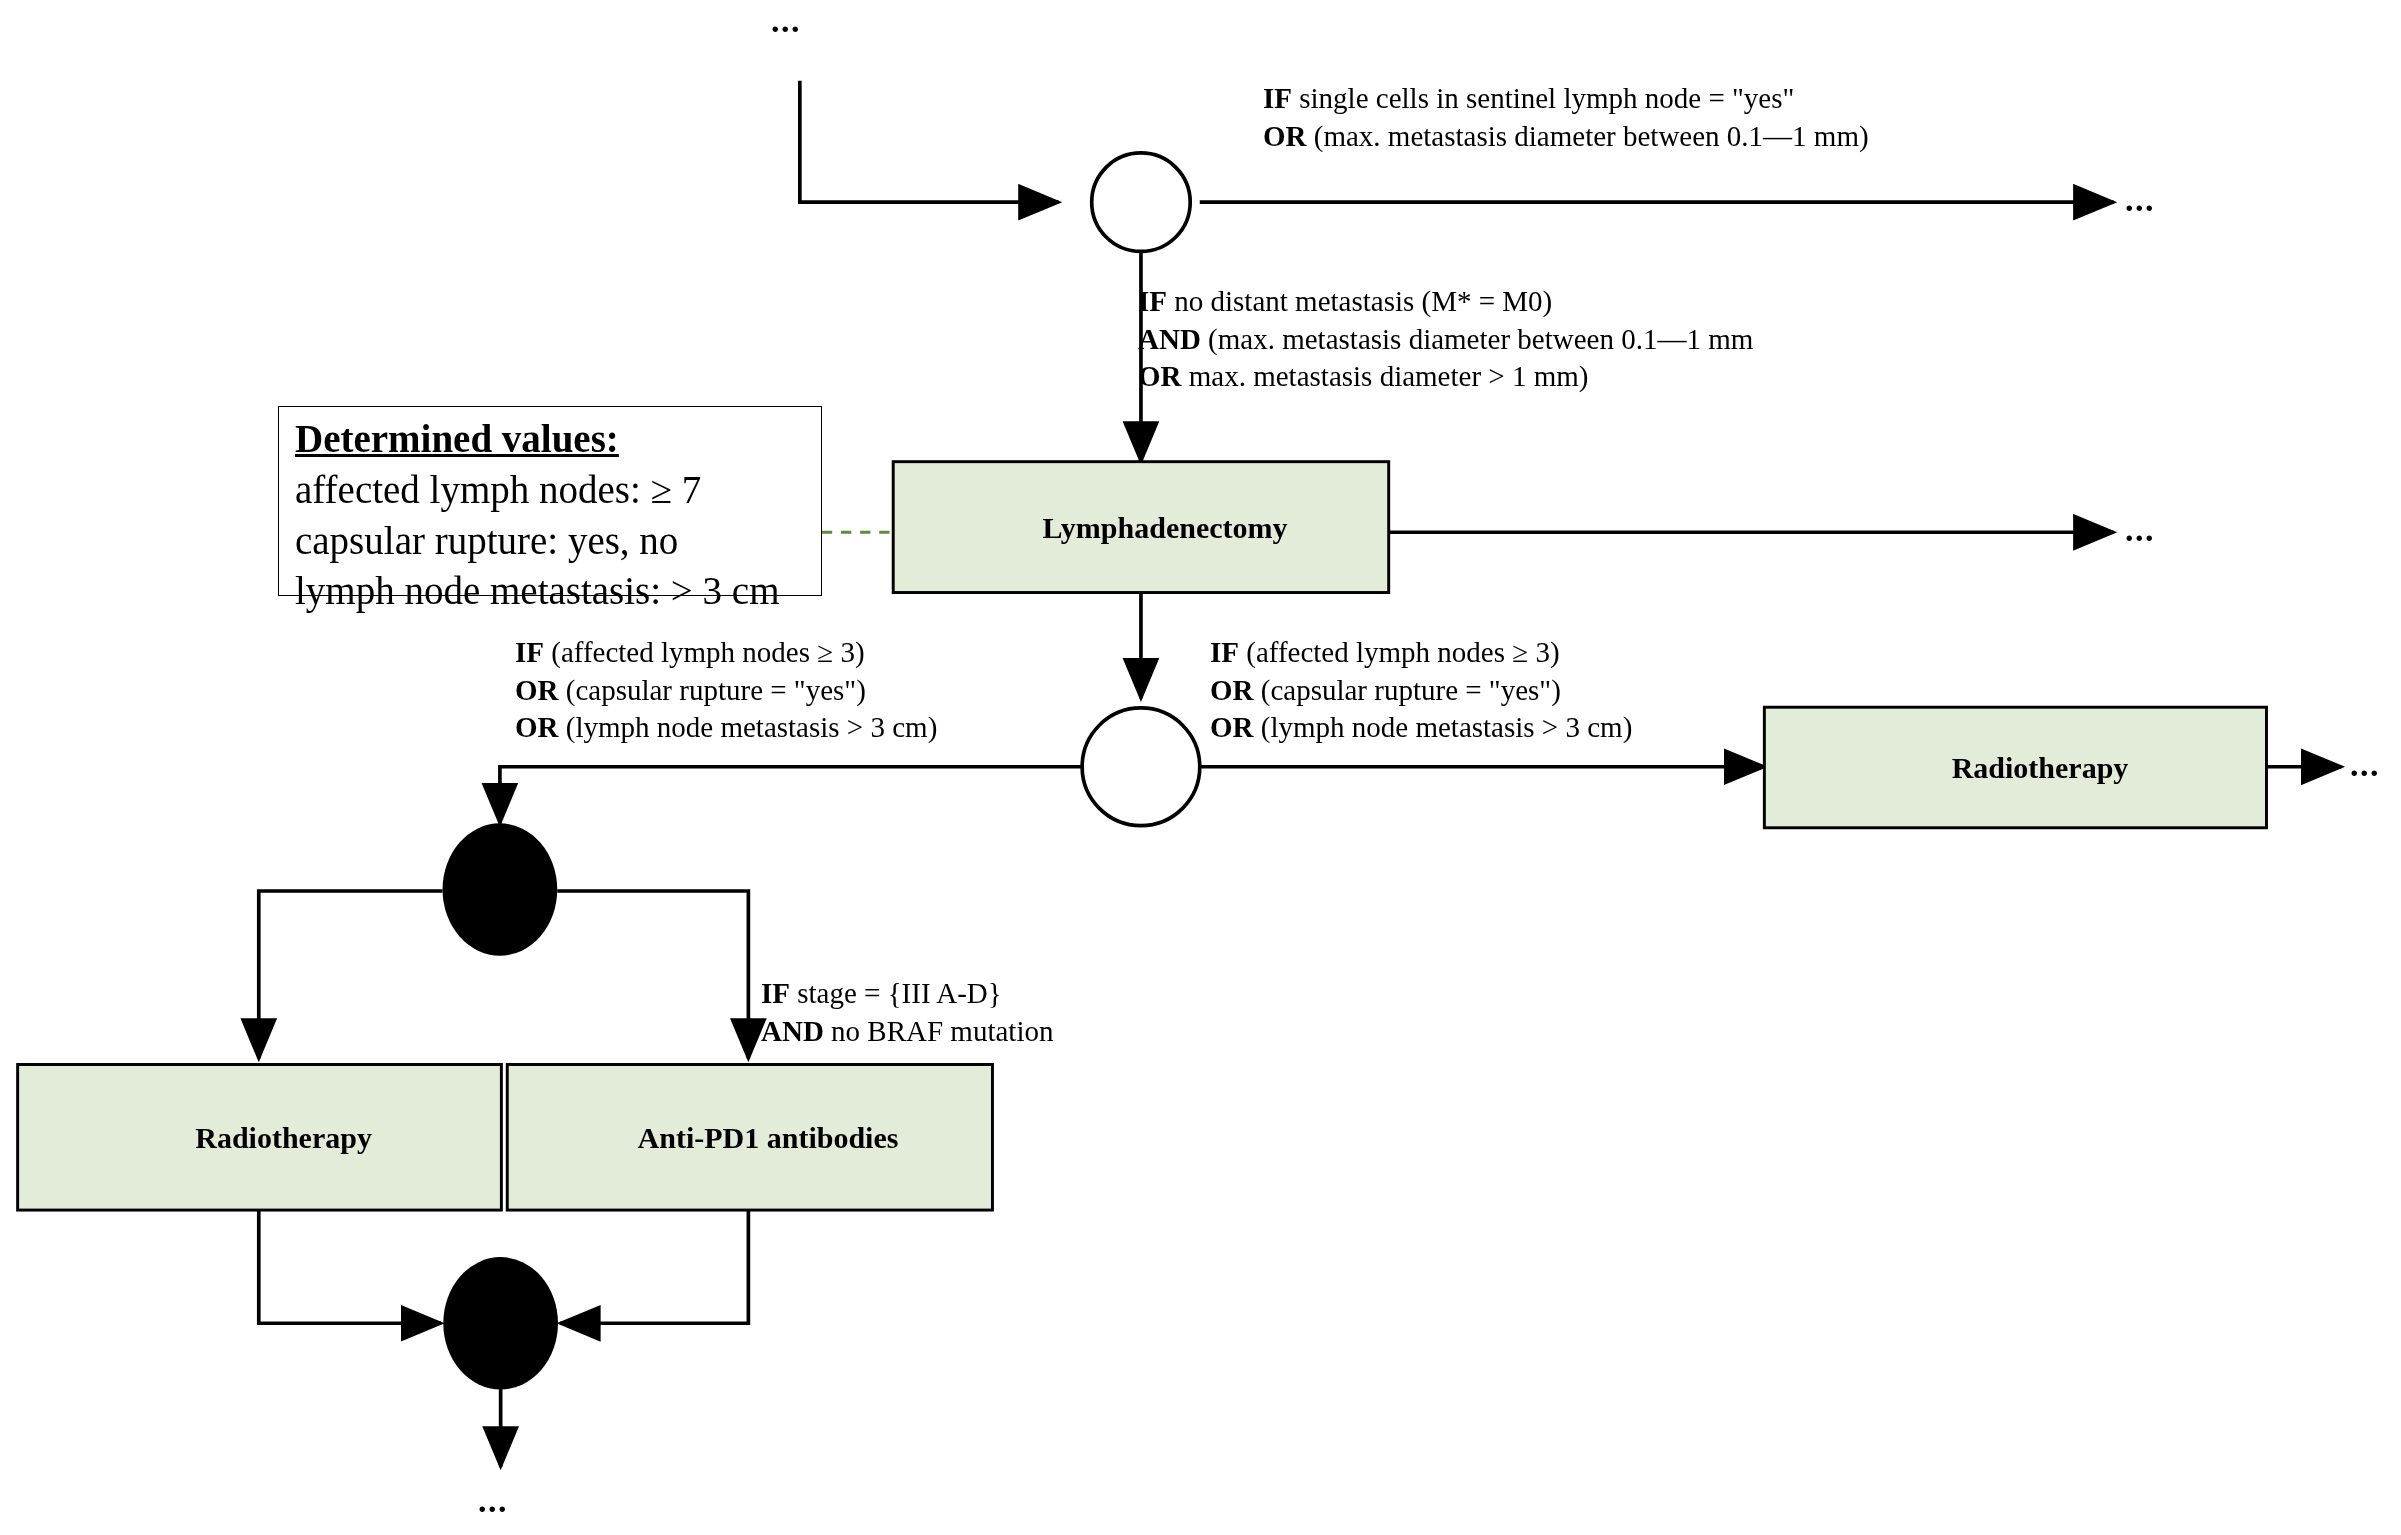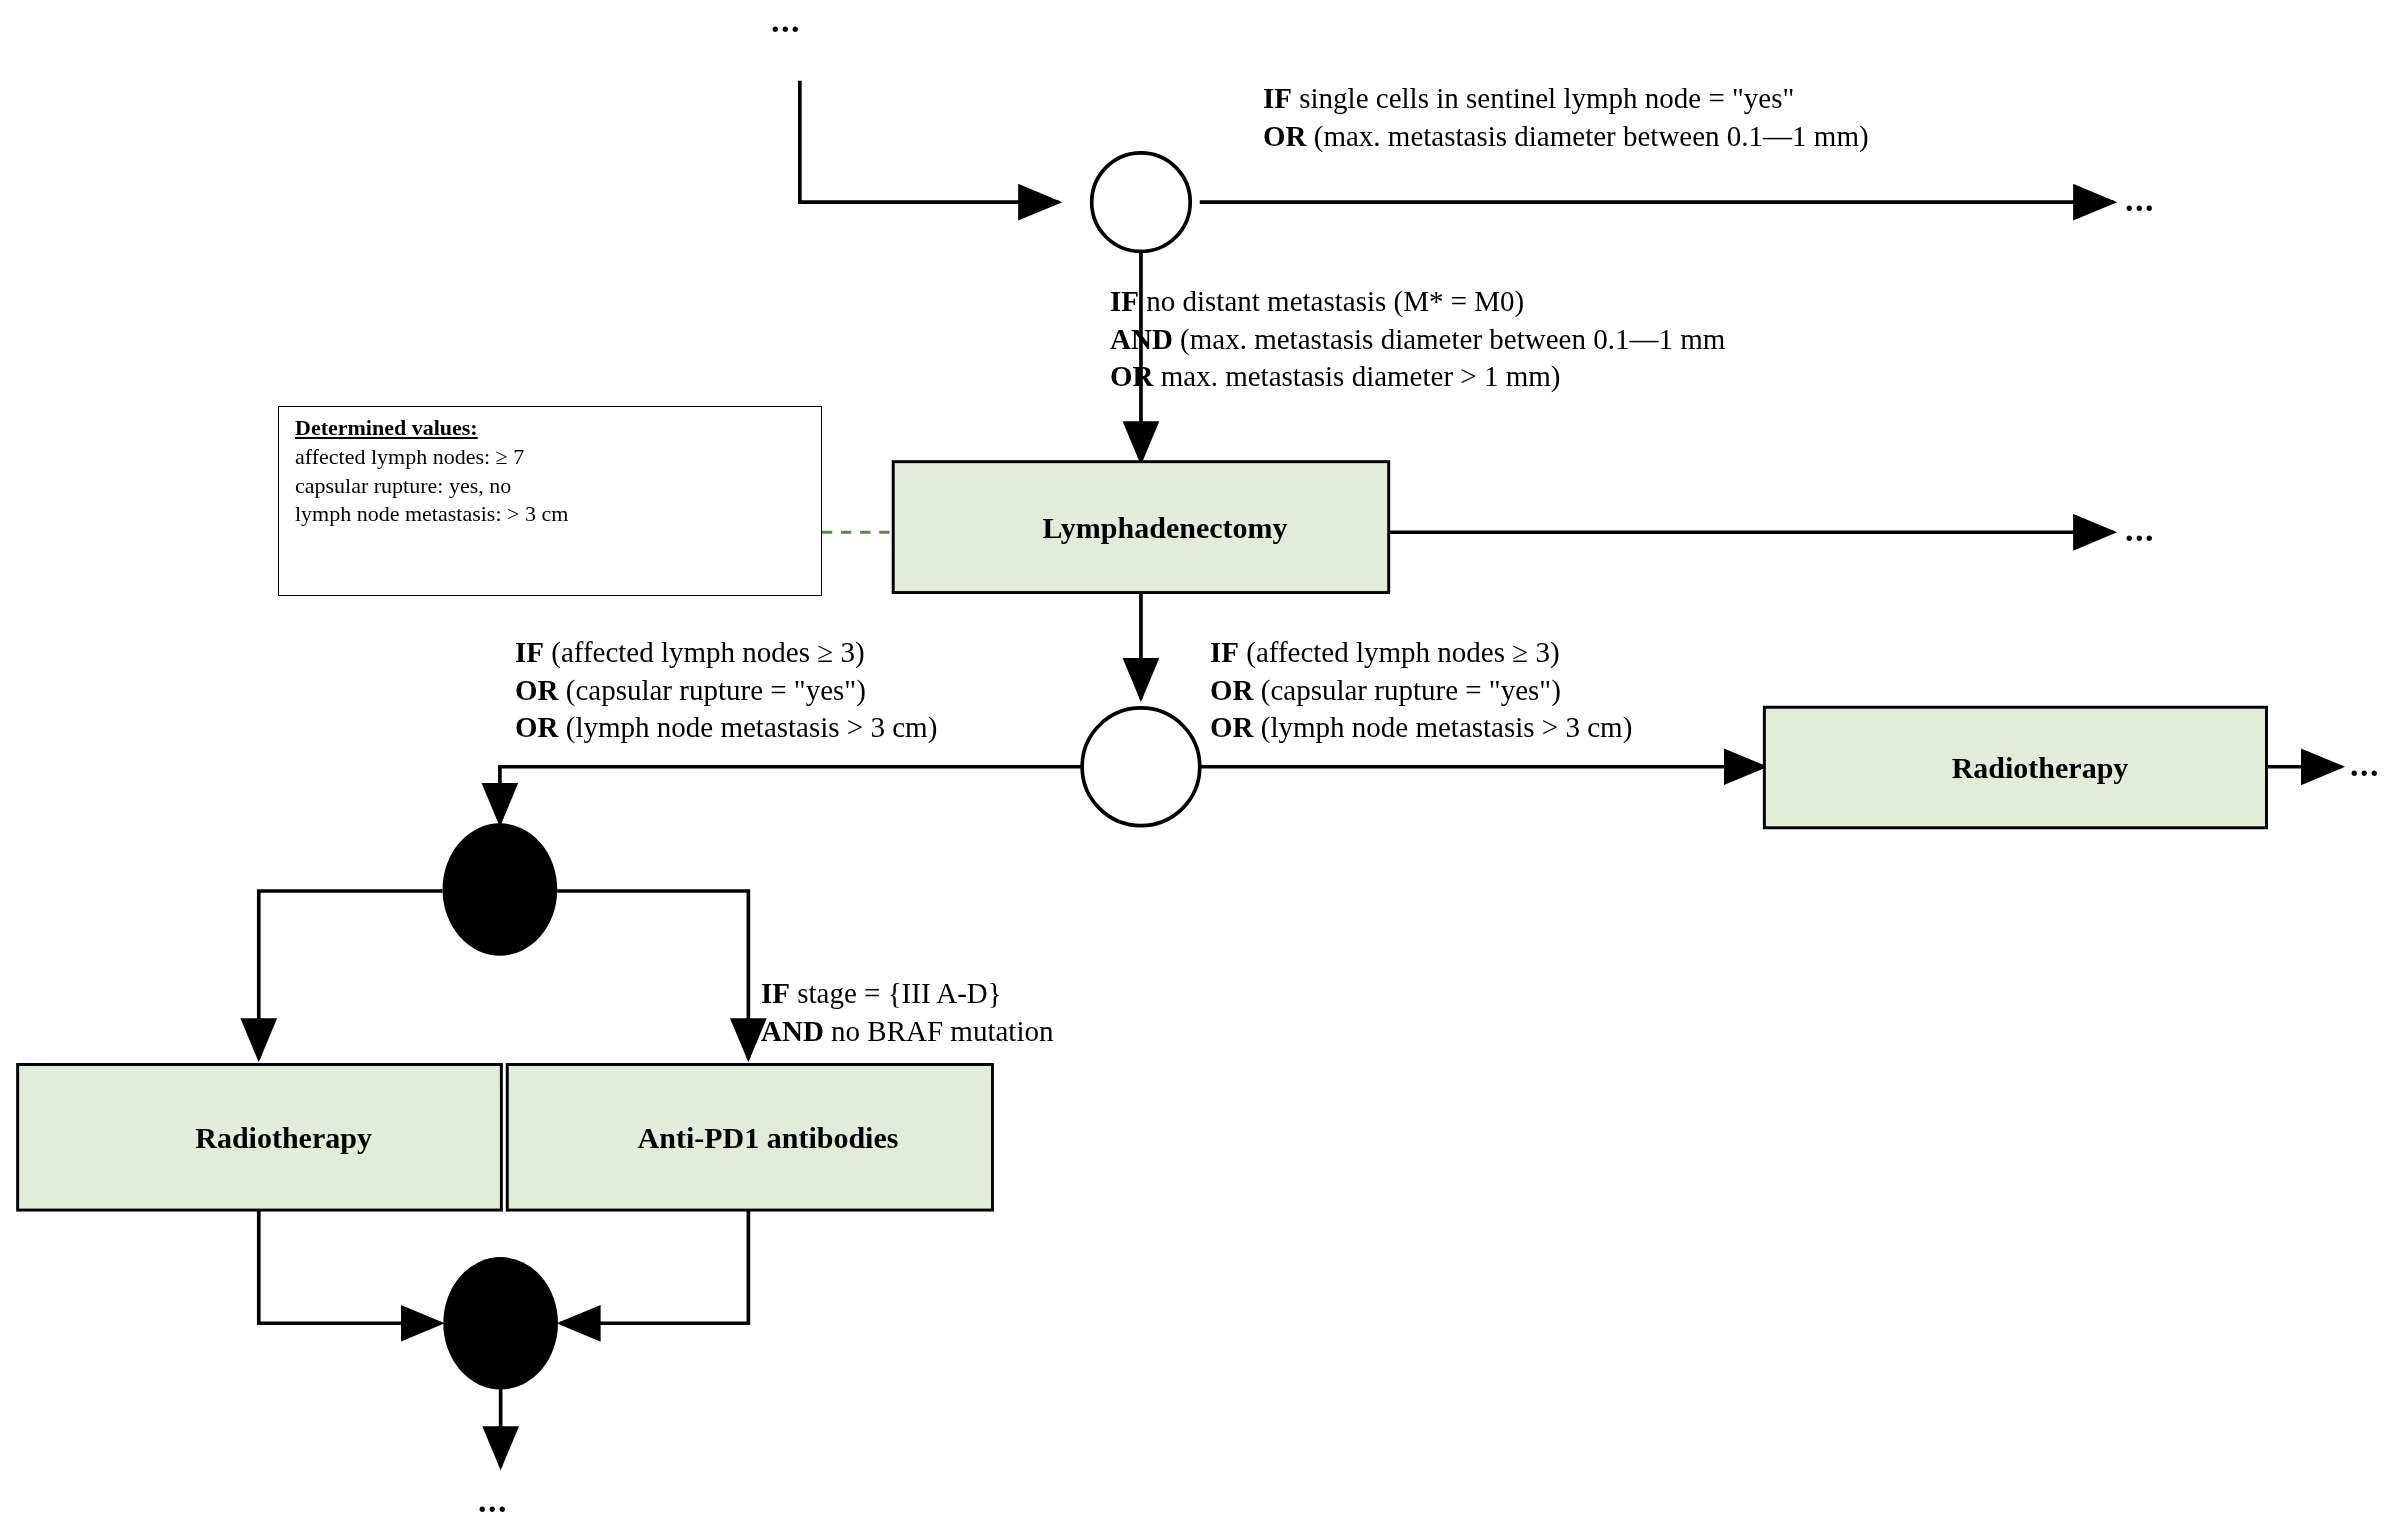--- a/index.html
+++ b/index.html
@@ -8,21 +8,21 @@
   svg{position:absolute;top:0;left:0;width:2401px;height:1535px;}
   .lbl{position:absolute;font-family:"Liberation Serif","DejaVu Serif",serif;
        font-size:29px;line-height:1.30;color:#000;white-space:pre;}
   .lbl b{font-weight:bold;}
   .nodetext{position:absolute;font-family:"Liberation Serif","DejaVu Serif",serif;
             font-weight:bold;font-size:30px;color:#000;display:flex;
             align-items:center;justify-content:center;text-align:center;padding-left:24px;}
   .dots{position:absolute;font-family:"Liberation Serif","DejaVu Serif",serif;
         font-size:34px;font-weight:bold;color:#000;letter-spacing:1.5px;}
   .dvbox{position:absolute;border:1.5px solid #000;background:#fff;
-         font-family:"Liberation Serif","DejaVu Serif",serif;font-size:22px;
+         font-family:"Liberation Serif","DejaVu Serif",serif;font-size:39px;
          line-height:1.30;padding:7.4px 0 7.4px 16px;box-sizing:border-box;color:#000;}
   .dvtitle{font-weight:bold;text-decoration:underline;}
 </style>
 </head>
 <body>
 
 <div id="stage">
 
   <svg viewBox="0 0 3266 2088">
     <defs>
@@ -85,19 +85,19 @@
   <div class="nodetext" style="left:507px;top:1065px;width:474px;height:146px;">Anti-PD1 antibodies</div>
 
   <div class="dvbox" style="left:278px;top:406px;width:544px;height:190px;">
     <div class="dvtitle">Determined values:</div>
     <div>affected lymph nodes: ≥ 7</div>
     <div>capsular rupture: yes, no</div>
     <div>lymph node metastasis: &gt; 3 cm</div>
   </div>
 
   <div class="lbl" style="left:1263px;top:80px;"><div><b>IF</b> single cells in sentinel lymph node = "yes"</div><div><b>OR</b> (max. metastasis diameter between 0.1—1 mm)</div></div>
-  <div class="lbl" style="left:1110px;top:283px;"><div><b>IF</b> no distant metastasis (M* = M0)</div><div><b>AND</b> (max. metastasis diameter between 0.1—1 mm</div><div><b>OR</b> max. metastasis diameter &gt; 1 mm)</div></div>
+  <div class="lbl" style="left:1138px;top:283px;"><div><b>IF</b> no distant metastasis (M* = M0)</div><div><b>AND</b> (max. metastasis diameter between 0.1—1 mm</div><div><b>OR</b> max. metastasis diameter &gt; 1 mm)</div></div>
   <div class="lbl" style="left:515px;top:634px;"><div><b>IF</b> (affected lymph nodes ≥ 3)</div><div><b>OR</b> (capsular rupture = "yes")</div><div><b>OR</b> (lymph node metastasis &gt; 3 cm)</div></div>
   <div class="lbl" style="left:1210px;top:634px;"><div><b>IF</b> (affected lymph nodes ≥ 3)</div><div><b>OR</b> (capsular rupture = "yes")</div><div><b>OR</b> (lymph node metastasis &gt; 3 cm)</div></div>
   <div class="lbl" style="left:761px;top:941px;margin-top:34px;"><div><b>IF</b> stage = {III A-D}</div><div><b>AND</b> no BRAF mutation</div></div>
 
 </div>
 
 
 </body></html>

